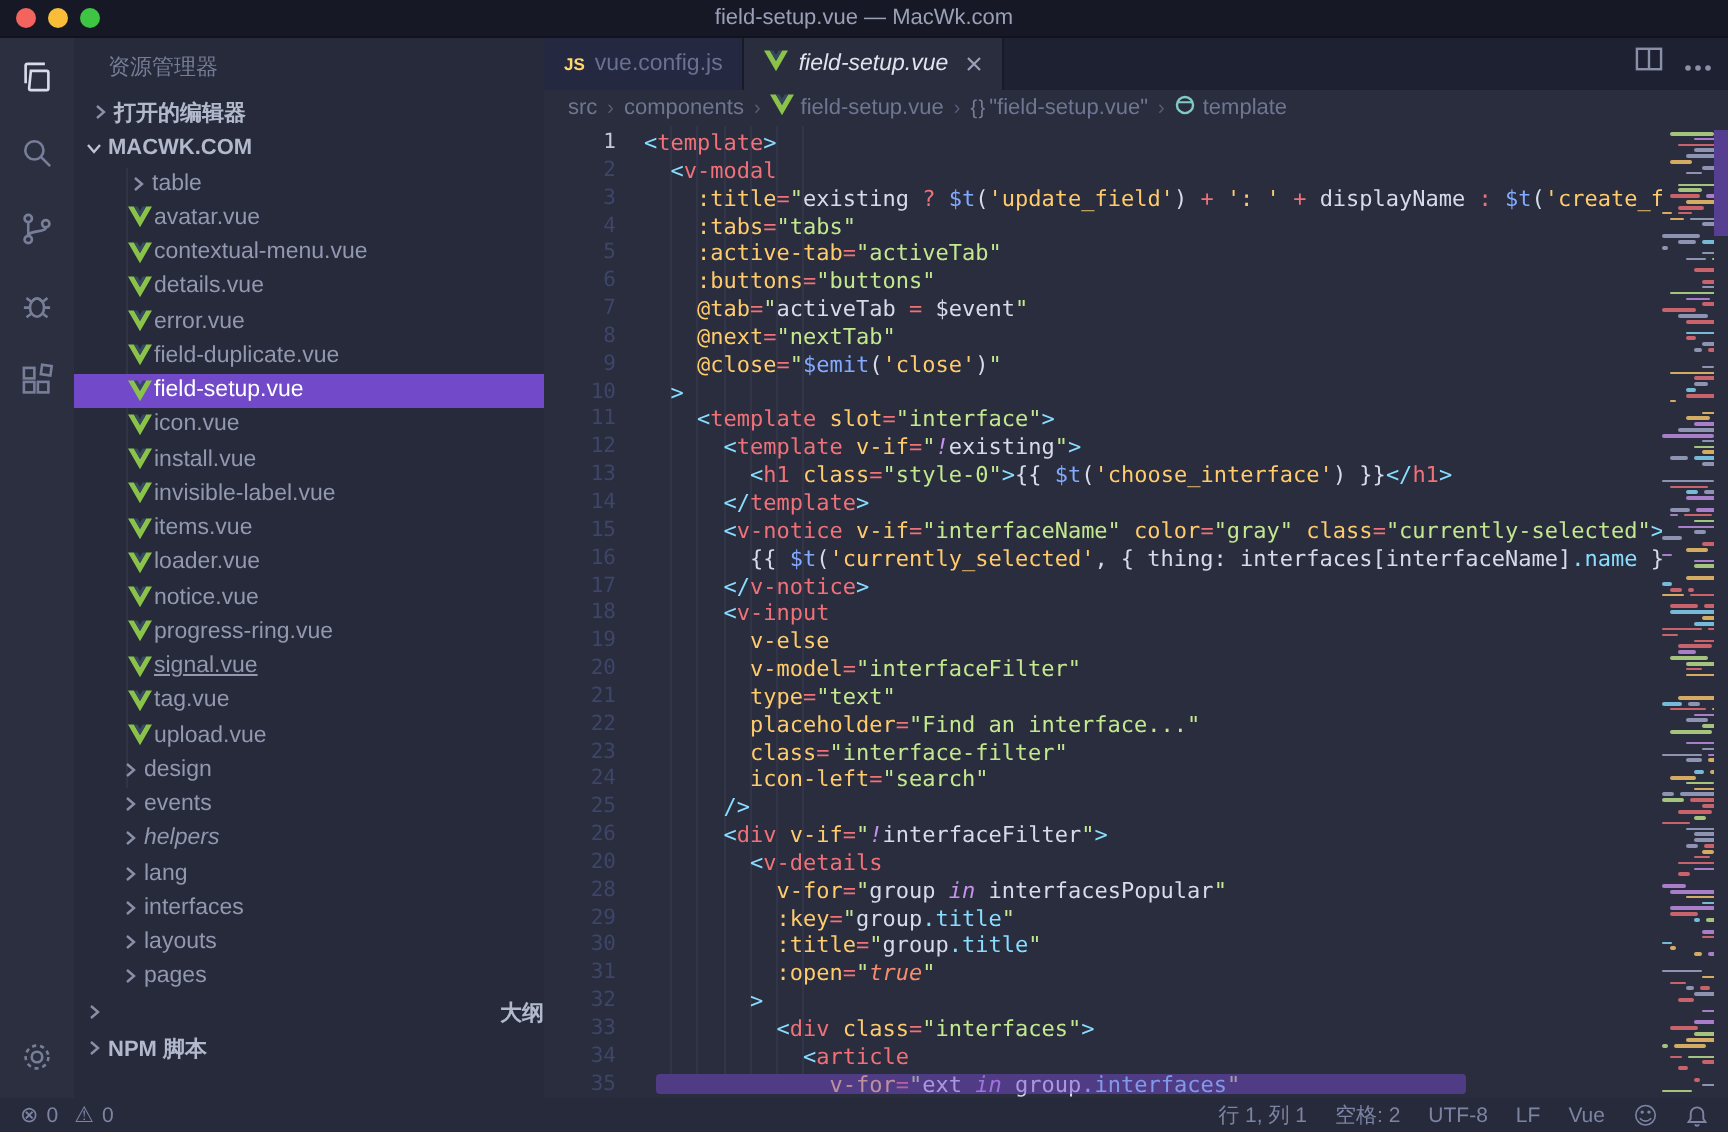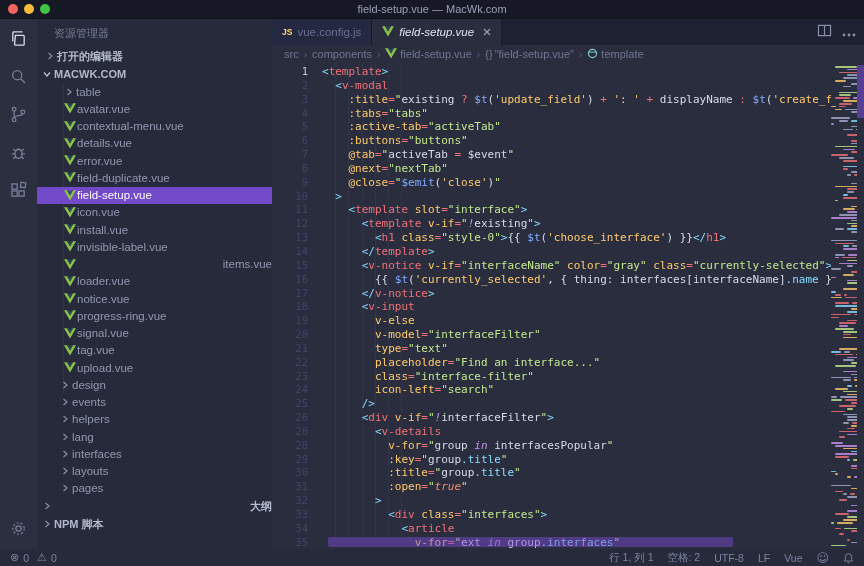--- a/index.html
+++ b/index.html
@@ -225,21 +225,21 @@
       </div>
       <div class="sb-row tree-item" style="padding-left: 25px;">
         <span class="ficon">
           <svg width="12" height="11" viewBox="0 0 13 11.3">
             <path fill="#8BC34A" d="M0 0h3.2L6.5 5.6 9.8 0H13L6.5 11.2Z"></path>
             <path fill="#35495E" d="M3.2 0h1.9L6.5 2.4 7.9 0h1.9L6.5 5.6Z"></path>
           </svg>
         </span>
         <span>invisible-label.vue</span>
       </div>
-      <div class="sb-row tree-item" style="padding-left: 25px; justify-content: space-between;">
+      <div class="sb-row tree-item" style="padding-left: 25px;">
         <span class="ficon">
           <svg width="12" height="11" viewBox="0 0 13 11.3">
             <path fill="#8BC34A" d="M0 0h3.2L6.5 5.6 9.8 0H13L6.5 11.2Z"></path>
             <path fill="#35495E" d="M3.2 0h1.9L6.5 2.4 7.9 0h1.9L6.5 5.6Z"></path>
           </svg>
         </span>
         <span>items.vue</span>
       </div>
       <div class="sb-row tree-item" style="padding-left: 25px;">
         <span class="ficon">
@@ -261,21 +261,21 @@
       </div>
       <div class="sb-row tree-item" style="padding-left: 25px;">
         <span class="ficon">
           <svg width="12" height="11" viewBox="0 0 13 11.3">
             <path fill="#8BC34A" d="M0 0h3.2L6.5 5.6 9.8 0H13L6.5 11.2Z"></path>
             <path fill="#35495E" d="M3.2 0h1.9L6.5 2.4 7.9 0h1.9L6.5 5.6Z"></path>
           </svg>
         </span>
         <span>progress-ring.vue</span>
       </div>
-      <div class="sb-row tree-item" style="padding-left: 25px;">
+      <div class="sb-row tree-item" style="padding-left: 25px; text-decoration: underline;">
         <span class="ficon">
           <svg width="12" height="11" viewBox="0 0 13 11.3">
             <path fill="#8BC34A" d="M0 0h3.2L6.5 5.6 9.8 0H13L6.5 11.2Z"></path>
             <path fill="#35495E" d="M3.2 0h1.9L6.5 2.4 7.9 0h1.9L6.5 5.6Z"></path>
           </svg>
         </span>
         <span>signal.vue</span>
       </div>
       <div class="sb-row tree-item" style="padding-left: 25px;">
         <span class="ficon">
@@ -304,21 +304,21 @@
         <span>design</span>
       </div>
       <div class="sb-row tree-item" style="padding-left: 21px;">
         <span class="chev">
           <svg width="8" height="8" viewBox="0 0 8 8">
             <polyline points="2.5,1 6,4 2.5,7" fill="none" stroke="#8a90a8" stroke-width="1.2"></polyline>
           </svg>
         </span>
         <span>events</span>
       </div>
-      <div class="sb-row tree-item" style="padding-left: 21px;">
+      <div class="sb-row tree-item" style="padding-left: 21px; font-style: italic;">
         <span class="chev">
           <svg width="8" height="8" viewBox="0 0 8 8">
             <polyline points="2.5,1 6,4 2.5,7" fill="none" stroke="#8a90a8" stroke-width="1.2"></polyline>
           </svg>
         </span>
         <span>helpers</span>
       </div>
       <div class="sb-row tree-item" style="padding-left: 21px;">
         <span class="chev">
           <svg width="8" height="8" viewBox="0 0 8 8">

